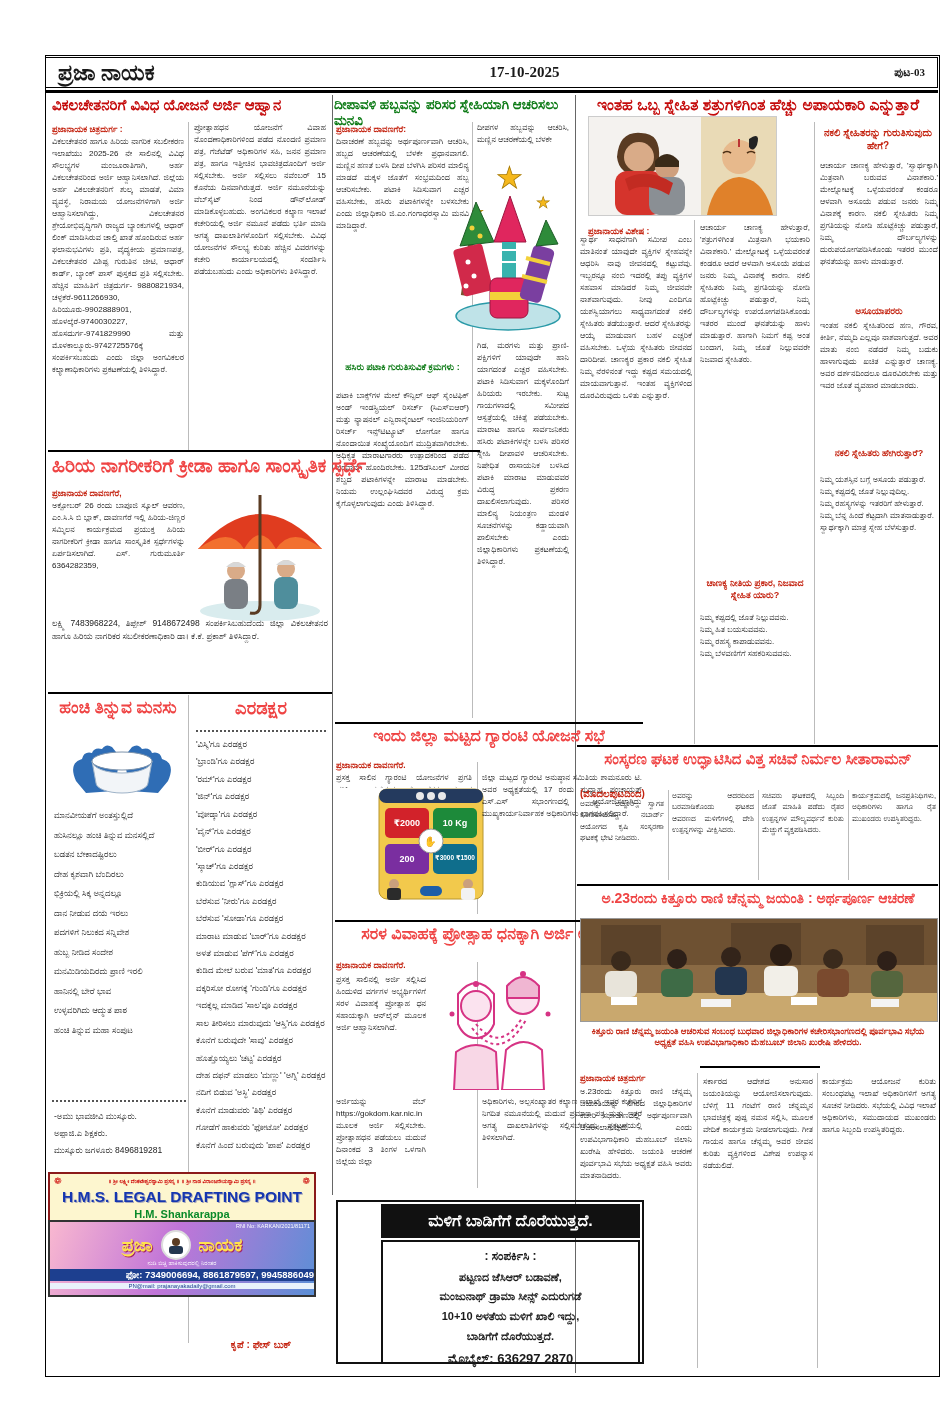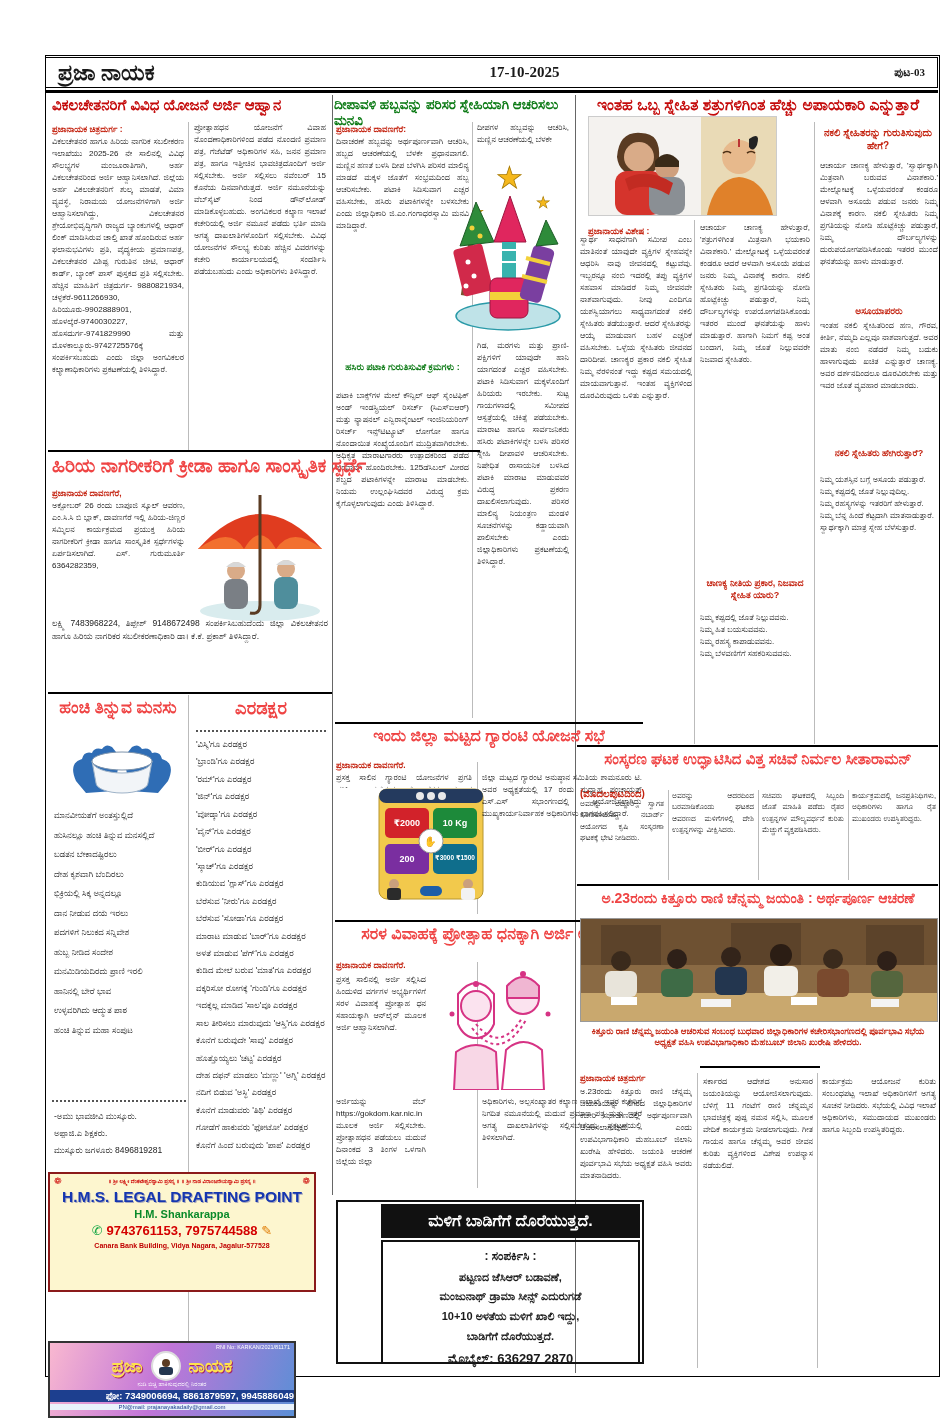--- a/index.html
+++ b/index.html
@@ -341,21 +341,21 @@
     <div style="color:#1536b0;font-weight:bold;font-size:15.5px;text-shadow:1px 1px 0 #aab;">H.M.S. LEGAL DRAFTING POINT</div>
     <div style="color:#0a8a2a;font-weight:bold;font-size:11px;margin-top:2px;">H.M. Shankarappa</div>
     <div style="margin-top:3px;font-weight:bold;font-size:13px;color:#d40000;">
       <span style="color:#1faa4b;">✆</span>
       <span>9743761153,  7975744588</span>
       <span style="color:#e07b00;">✎</span>
     </div>
     <div style="color:#c00000;font-weight:bold;font-size:7px;margin-top:4px;">Canara Bank Building, Vidya Nagara, Jagalur-577528</div>
   </div>
 
-  <div class="abs adbox" style="left:48px;top:1341px;width:248px;height:77px;border:2px solid #333;background:linear-gradient(110deg,#f9b8d0 0%,#c175d8 45%,#5b8fd6 100%);overflow:hidden;">
+  <div class="abs adbox" style="left:48px;top:1220px;width:268px;height:77px;border:2px solid #333;background:linear-gradient(110deg,#f9b8d0 0%,#c175d8 45%,#5b8fd6 100%);overflow:hidden;">
     <div style="text-align:right;font-size:5.5px;color:#fff;padding:1px 4px;">RNI No: KARKAN/2021/81171</div>
     <div style="display:flex;align-items:center;justify-content:center;gap:8px;">
       <span style="font-size:18px;font-weight:bold;color:#ffe34d;text-shadow:1px 1px 0 #a1236b;">ಪ್ರಜಾ</span>
       <span style="width:26px;height:26px;border-radius:50%;background:#fff;display:inline-flex;align-items:center;justify-content:center;border:2px solid #ddd;">
         <svg width="20" height="20" viewBox="0 0 20 20">
             <circle cx="10" cy="7" r="4" fill="#5a3b22"></circle>
             <rect x="3" y="11" width="14" height="8" rx="3" fill="#23364f"></rect>
           </svg>
       </span>
       <span style="font-size:18px;font-weight:bold;color:#ffe34d;text-shadow:1px 1px 0 #a1236b;">ನಾಯಕ</span>

